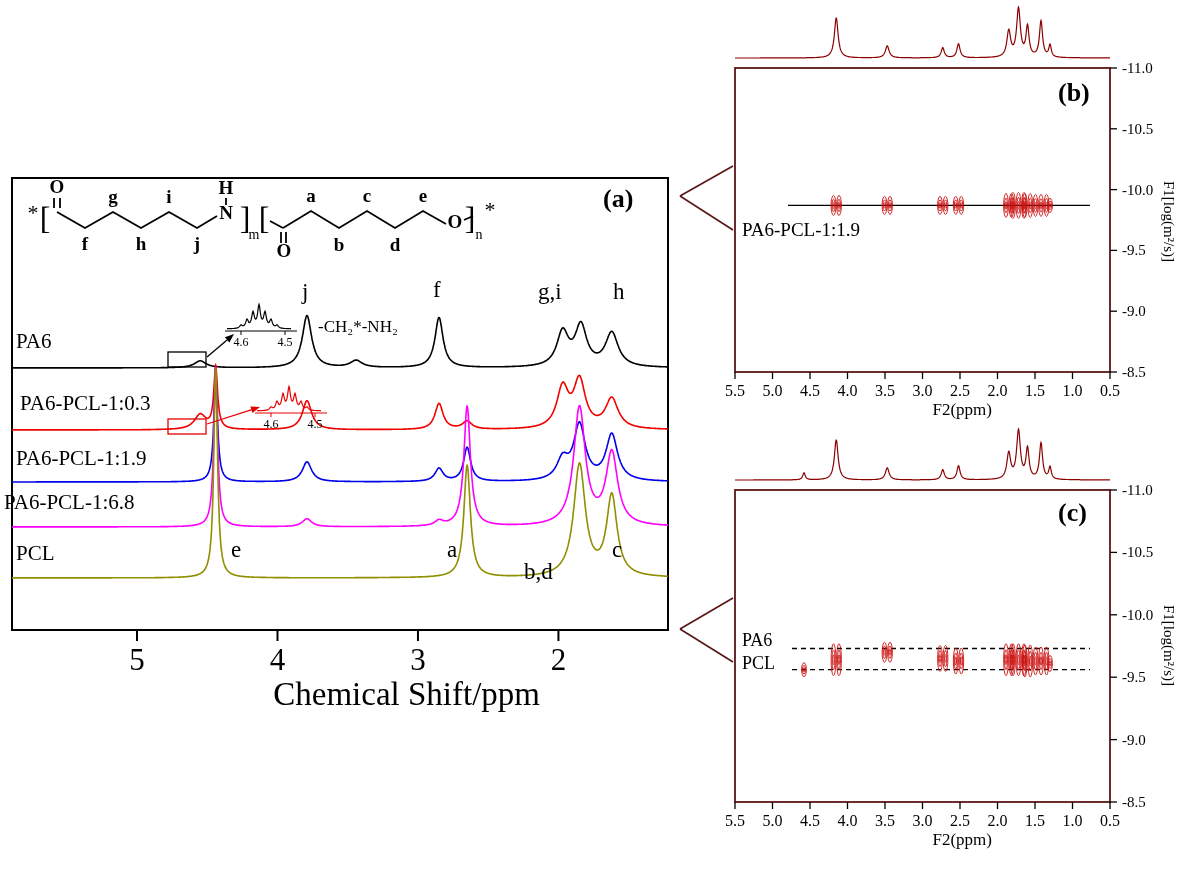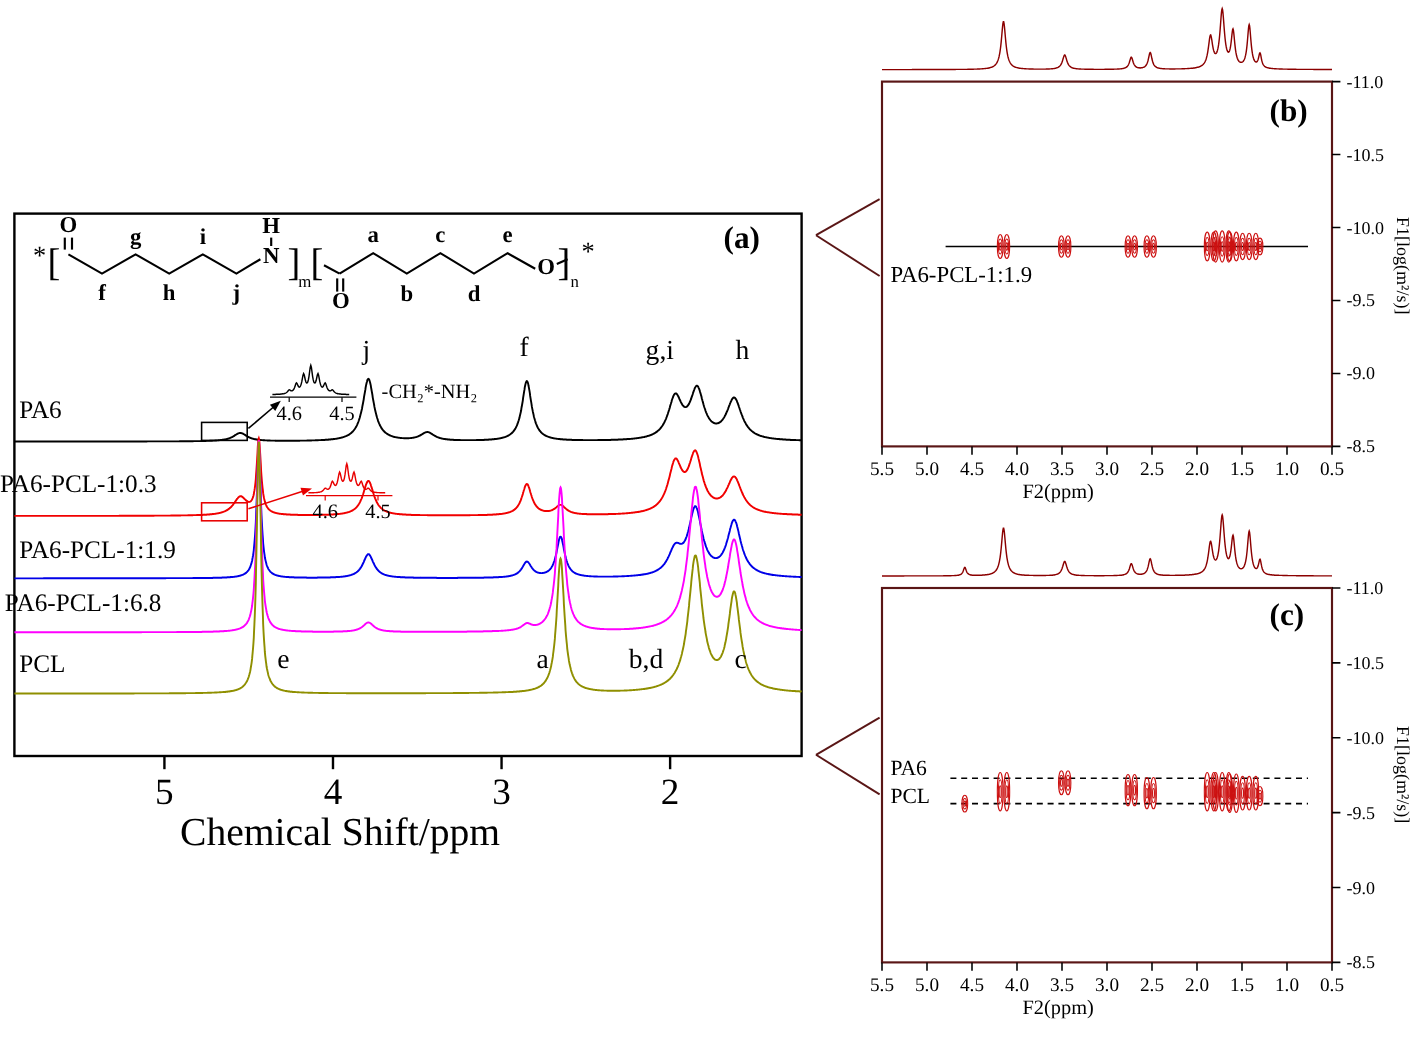--- a/index.html
+++ b/index.html
@@ -6,24 +6,24 @@
   html,body{background:#fff}
   #fig{position:relative;width:1186px;height:871px;background:#fff;
        font-family:"Liberation Serif",serif;color:#000;overflow:hidden}
   #cv{position:absolute;left:0;top:0}
   .t{position:absolute;white-space:nowrap;line-height:1}
   .slabel{font-size:21px}
   .plabel{font-size:23px}
   .ann{font-size:19px}
   .ann2{font-size:18px}
   .chsub{font-size:17px}
-  .small{font-size:17px;transform:translateX(-50%)}
+  .small{font-size:12px;transform:translateX(-50%)}
   .panel-letter{font-size:26px;font-weight:bold}
-  .axlabel-big{font-size:33px;text-align:left}
-  .axlabel{font-size:17px;text-align:left}
+  .axlabel-big{font-size:33px;text-align:right}
+  .axlabel{font-size:17px;text-align:right}
   .rot{font-size:15px;text-align:center;width:150px;transform:rotate(90deg)}
 </style>
 </head>
 <body>
 
 <div id="fig">
   <svg id="cv" width="1186" height="871">
       <rect x="12" y="178" width="656" height="452" fill="none" stroke="#000" stroke-width="2"></rect>
       <line x1="137.0192719486081" y1="630" x2="137.0192719486081" y2="641" stroke="#000" stroke-width="2"></line>
       <text x="137.0192719486081" y="670" font-size="31" text-anchor="middle" font-family="&quot;Liberation Serif&quot;,serif" fill="#000">5</text>
@@ -276,33 +276,33 @@
       <text x="1122" y="744.6" font-size="15" text-anchor="start" font-family="&quot;Liberation Serif&quot;,serif" fill="#000">-9.0</text>
       <line x1="1110" y1="802" x2="1117" y2="802" stroke="#000" stroke-width="1.3"></line>
       <text x="1122" y="807" font-size="15" text-anchor="start" font-family="&quot;Liberation Serif&quot;,serif" fill="#000">-8.5</text>
       <line x1="680" y1="196" x2="733" y2="166" stroke="#5a1616" stroke-width="1.6"></line>
       <line x1="680" y1="196" x2="733" y2="230" stroke="#5a1616" stroke-width="1.6"></line>
       <line x1="680" y1="629" x2="733" y2="598" stroke="#5a1616" stroke-width="1.6"></line>
       <line x1="680" y1="629" x2="733" y2="662" stroke="#5a1616" stroke-width="1.6"></line>
     </svg>
 
   <span class="t slabel" style="left:16px;top:331px">PA6</span>
-  <span class="t slabel" style="left:0;top:393px">PA6-PCL-1:0.3</span>
+  <span class="t slabel" style="left:20px;top:393px">PA6-PCL-1:0.3</span>
   <span class="t slabel" style="left:16px;top:448px">PA6-PCL-1:1.9</span>
   <span class="t slabel" style="left:4px;top:492px">PA6-PCL-1:6.8</span>
   <span class="t slabel" style="left:16px;top:543px">PCL</span>
 
   <span class="t plabel" style="left:302px;top:280px">j</span>
   <span class="t plabel" style="left:433px;top:278px">f</span>
   <span class="t plabel" style="left:538px;top:280px">g,i</span>
   <span class="t plabel" style="left:613px;top:280px">h</span>
   <span class="t chsub" style="left:318px;top:318px">-CH₂*-NH₂</span>
   <span class="t plabel" style="left:231px;top:538px">e</span>
   <span class="t plabel" style="left:447px;top:538px">a</span>
-  <span class="t plabel" style="left:524px;top:538px">b,d</span>
+  <span class="t plabel" style="left:524px;top:560px">b,d</span>
   <span class="t plabel" style="left:612px;top:538px">c</span>
 
   <span class="t panel-letter" style="left:603px;top:186px">(a)</span>
 
   <span class="t small" style="left:241px;top:336px">4.6</span>
   <span class="t small" style="left:285px;top:336px">4.5</span>
   <span class="t small" style="left:271px;top:418px">4.6</span>
   <span class="t small" style="left:315px;top:418px">4.5</span>
 
   <span class="t axlabel-big" style="left:150px;top:678px;width:390px">Chemical Shift/ppm</span>

